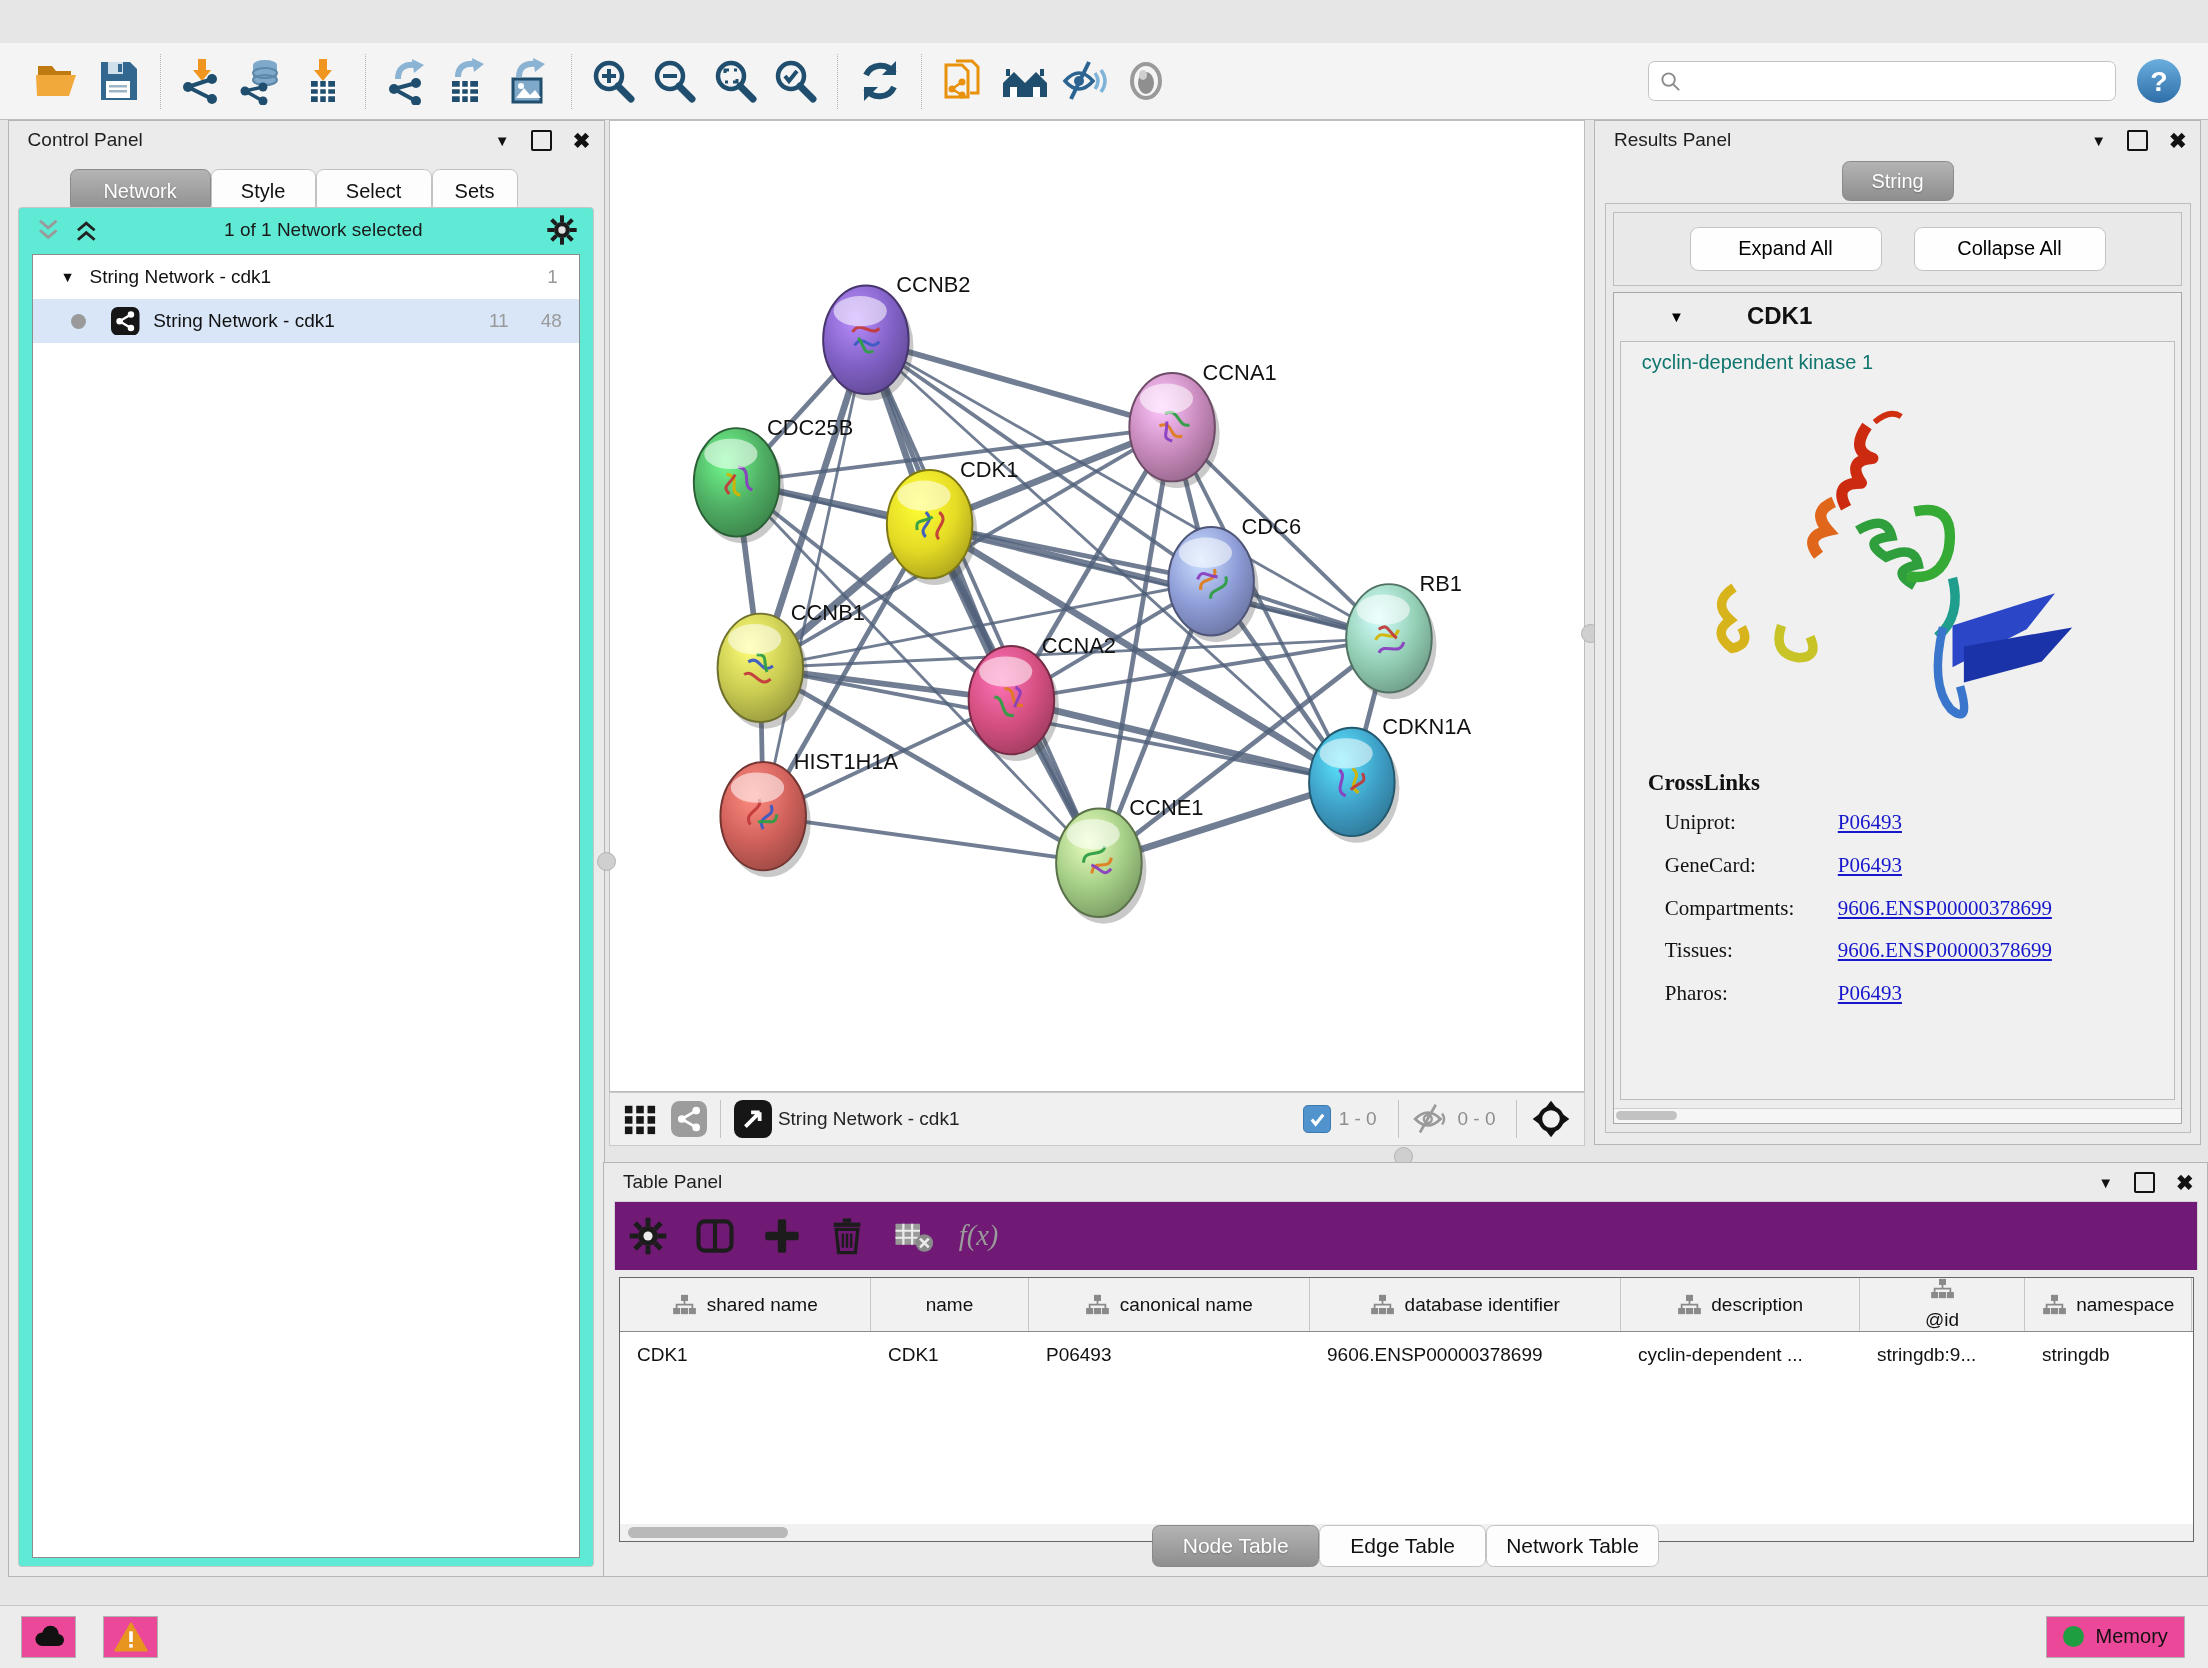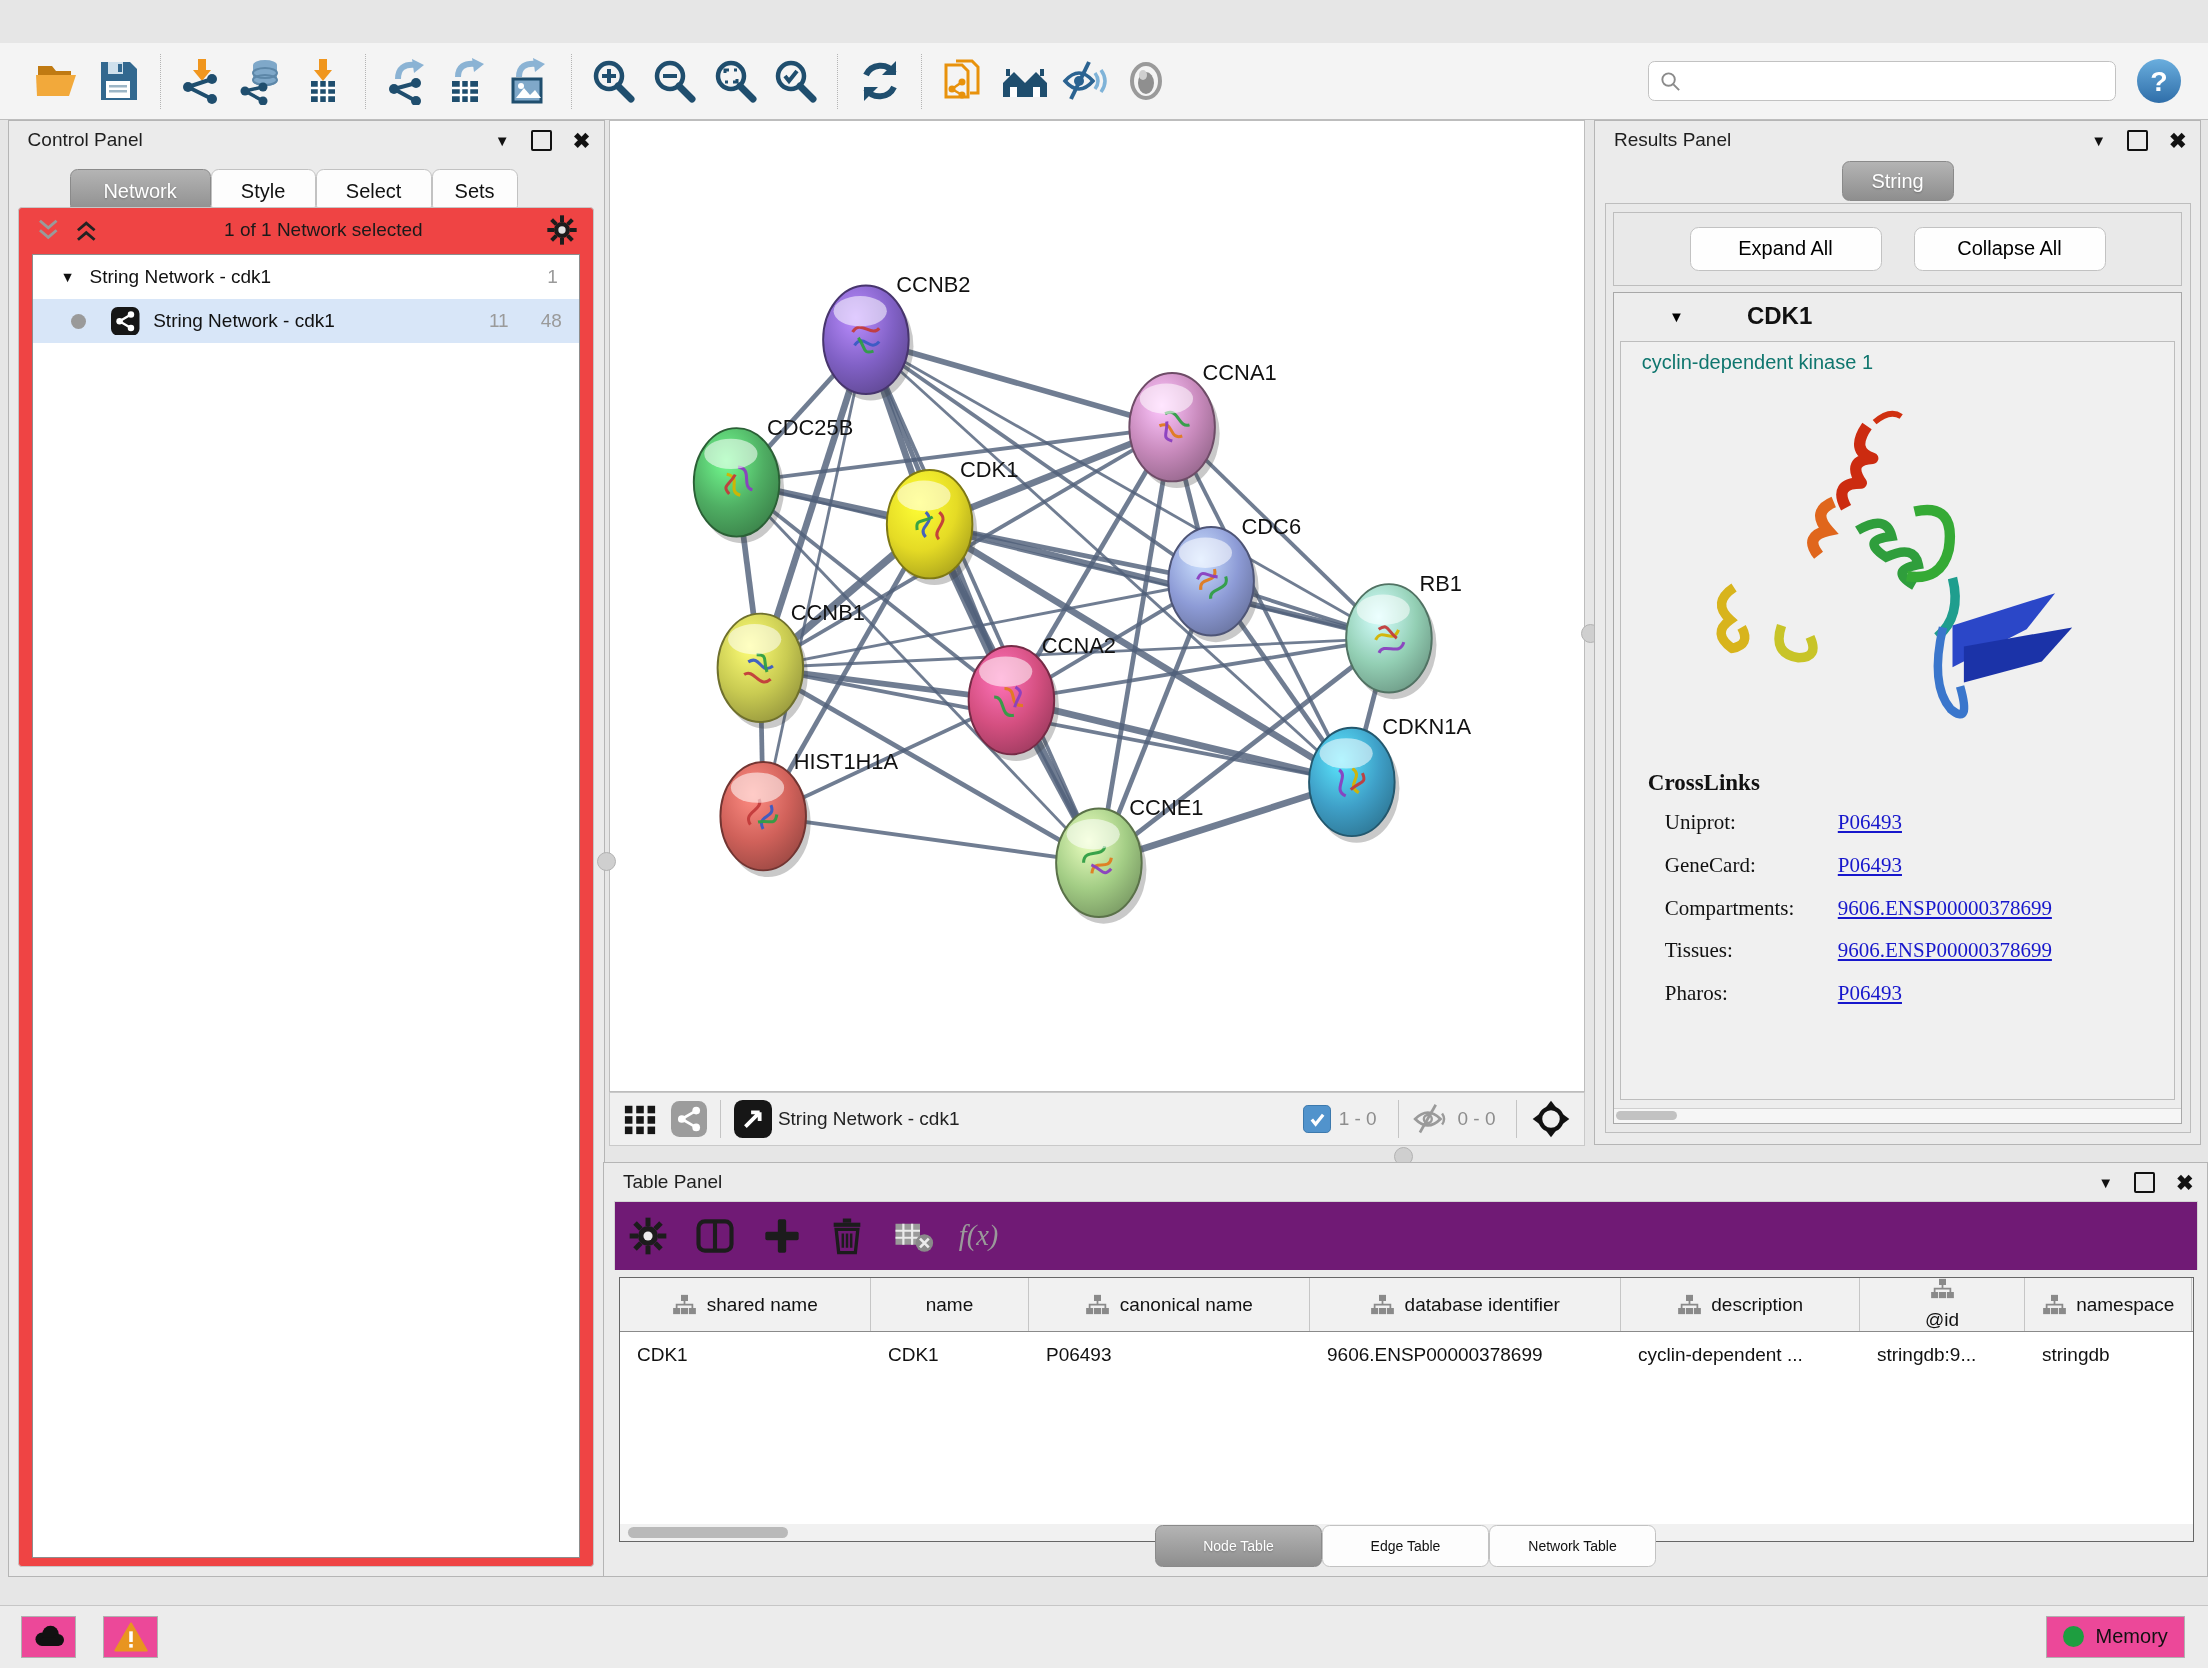--- a/index.html
+++ b/index.html
@@ -34,21 +34,21 @@
   .glyph-x{font-size:21px;color:#111;font-weight:bold;}
 
   .tab{height:44px;border:1px solid #c2c2c2;background:#fdfdfd;color:#111;font-size:20px;
     display:flex;align-items:center;justify-content:center;border-radius:7.6px;box-sizing:border-box;}
   .tab.active{background:linear-gradient(#b4b4b4,#8e8e8e);color:#fff;border-color:#8a8a8a;
     text-shadow:0 1px 1.9px rgba(0,0,0,.25);}
 
   
   #control-panel{left:7.6px;top:120px;width:597px;height:1457px;}
   .cp-tabs{position:absolute;left:61px;top:48px;display:flex;}
-  .cp-inner{position:absolute;left:9.5px;top:86px;right:9.5px;bottom:9.5px;background:#ef4444;
+  .cp-inner{position:absolute;left:9.5px;top:86px;right:9.5px;bottom:9.5px;background:#5eead4;
     border:1px solid #c6c6c6;border-radius:3.8px;}
   .cp-toolrow{position:absolute;left:0;top:0;right:0;height:44px;display:flex;align-items:center;padding:0 15px;}
   .cp-status{flex:1;text-align:center;font-size:19px;color:#1a1a1a;}
   .tree{position:absolute;left:13.3px;top:46px;right:13.3px;bottom:7.6px;background:#fff;border:1px solid #8d8d8d;}
   .tree-row{height:44px;display:flex;align-items:center;font-size:19px;color:#111;}
   .tree-row .cnt{color:#9a9a9a;}
   .tree-row.selected{background:#d8e6f8;}
 
   
   #network-view{position:absolute;left:609px;top:120px;width:976px;height:972px;background:#fff;
@@ -95,21 +95,21 @@
   .tp-table{position:absolute;left:15px;top:114px;right:13.3px;height:263px;border:1.4px solid #666;background:#fff;}
   .tp-header{position:absolute;left:0;top:0;right:0;height:53px;background:#f1f1f1;border-bottom:1.4px solid #8a8a8a;display:flex;}
   .th{display:flex;align-items:center;justify-content:center;gap:9.5px;font-size:19px;color:#111;
     border-right:1px solid #c6c6c6;box-sizing:border-box;overflow:hidden;white-space:nowrap;flex:0 0 auto;}
   .tp-row{position:absolute;left:0;top:53px;right:0;height:48px;display:flex;}
   .td{font-size:19px;color:#111;display:flex;align-items:center;padding-left:17px;box-sizing:border-box;
     overflow:hidden;white-space:nowrap;flex:0 0 auto;}
   .tp-scroll{position:absolute;left:0;bottom:0;right:0;height:17px;background:#f1f1f1;}
   .tp-thumb{position:absolute;left:7.6px;top:2.9px;width:160px;height:11.4px;background:#b9b9b9;border-radius:5.7px;}
   .tp-tabs{position:absolute;left:0;bottom:9.5px;width:100%;display:flex;justify-content:center;}
-  .tp-tabs .tab{min-width:167px;height:42px;font-size:14px;padding:0 19px;}
+  .tp-tabs .tab{min-width:167px;height:42px;font-size:21px;padding:0 19px;}
 
   
   #statusbar{position:absolute;left:0;top:1605px;width:2208px;height:63px;background:#ececec;border-top:1px solid #c6c6c6;}
   .sb-btn{position:absolute;top:9.5px;height:42px;background:#ec4899;border:1.9px solid #b0b0b0;
     display:flex;align-items:center;justify-content:center;box-sizing:border-box;}
   #memory-btn{right:23px;width:139px;gap:11.4px;font-size:20px;color:#111;}
   .mem-dot{width:21px;height:21px;border-radius:50%;background:#1e9e40;}
 </style>
 </head>
 <body>

